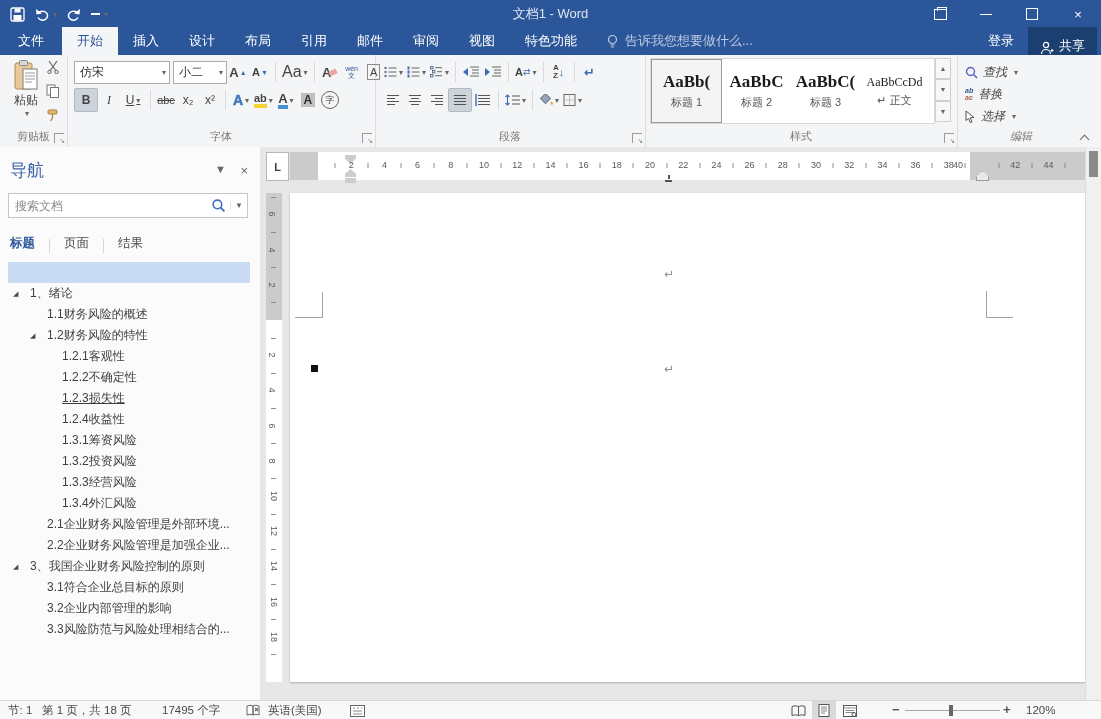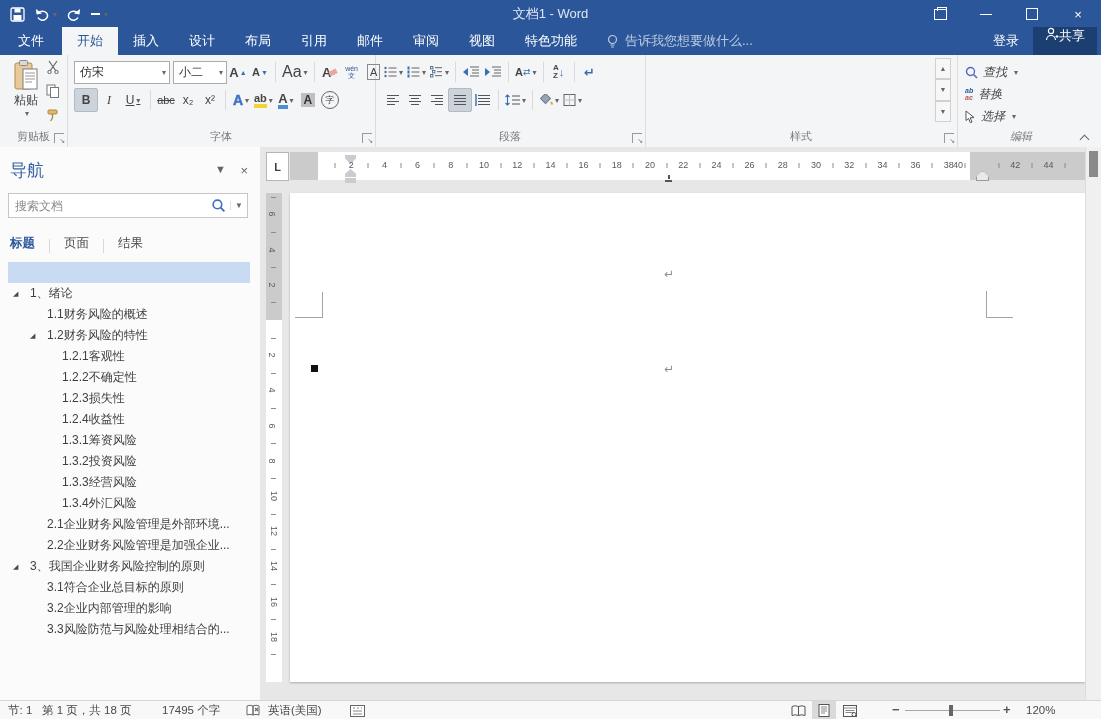--- a/index.html
+++ b/index.html
@@ -18,21 +18,21 @@
   .wrest{width:11px;height:9px;border:1px solid #fff;display:inline-block;position:relative;}
   .wrest:before{content:"";position:absolute;left:2px;top:-3px;width:8px;height:3px;border:1px solid #fff;border-bottom:none;}
   
   .tabrow{position:absolute;left:0;top:27px;width:1101px;height:28px;background:#2b579a;display:flex;align-items:stretch;}
   .rtab{padding:0 15px;line-height:28px;font-size:13px;color:#fff;cursor:default;white-space:nowrap;}
   .rtab.file{padding:0 18px;}
   .rtab.active{background:#f4f5f6;color:#2b579a;}
   .tellme{display:flex;align-items:center;gap:6px;color:#bccadf;font-size:13px;margin-left:14px;white-space:nowrap;}
   .account{margin-left:auto;display:flex;align-items:center;}
   .signin{color:#fff;font-size:13px;padding:0 14px;line-height:28px;}
-  .sharebox{background:#1b3f70;height:28px;display:flex;align-items:flex-start;color:#fff;
+  .sharebox{background:#1b3f70;height:28px;display:flex;align-items:flex-end;gap:5px;color:#fff;
             font-size:13px;padding:0 12px;margin-right:4px;}
   
   .ribbon{position:absolute;left:0;top:55px;width:1101px;height:92px;background:#f4f5f6;border-bottom:1px solid #d2d2d2;}
   .grp{position:absolute;top:0;height:92px;border-right:1px solid #dcdcdc;}
   .glabel{position:absolute;bottom:3px;left:0;width:100%;text-align:center;font-size:11px;color:#7a7a7a;}
   .launcher{position:absolute;right:3px;bottom:4px;width:9px;height:9px;border-left:1px solid #9a9a9a;border-top:1px solid #9a9a9a;}
   .launcher:after{content:"↘";position:absolute;right:-1px;bottom:-2px;font-size:7px;color:#777;}
   .rrow{position:absolute;left:7px;display:flex;align-items:center;height:24px;}
   .r1{top:5px;} .r2{top:33px;}
   .ribtn{display:flex;align-items:center;justify-content:center;min-width:18px;height:22px;padding:0 2px;
@@ -435,20 +435,38 @@
               <rect x="1" y="0.5" width="11" height="11" fill="none" stroke="#666"></rect>
               <path d="M1 6h11M6.5 0.5v11" stroke="#c0c0c0"></path>
             </svg>
           </span>
       </div>
       <div class="glabel">段落</div>
       <span class="launcher"></span>
     </div>
 
     <div class="grp" style="left:645px;width:312px;">
+      <div class="gallery">
+          <div class="style-card sel">
+            <div class="style-prev b">AaBb(</div>
+            <div class="style-name">标题 1</div>
+          </div>
+          <div class="style-card">
+            <div class="style-prev b">AaBbC</div>
+            <div class="style-name">标题 2</div>
+          </div>
+          <div class="style-card">
+            <div class="style-prev b">AaBbC(</div>
+            <div class="style-name">标题 3</div>
+          </div>
+          <div class="style-card">
+            <div class="style-prev small">AaBbCcDd</div>
+            <div class="style-name">↵ 正文</div>
+          </div>
+        </div>
       <div class="galarrows">
         <div>▲</div>
         <div>▼</div>
         <div>▼</div>
       </div>
       <div class="glabel">样式</div>
       <span class="launcher"></span>
     </div>
 
     <div class="grp" style="left:957px;width:128px;border-right:none;font-style:italic;">
@@ -499,21 +517,21 @@
       <span class="ntsep"></span>
       <span class="navtab">结果</span>
     </div>
     <div class="outline">
         <div class="nav-item lvl1 sel"><div class="nav-txt" style="display: inline;"></div></div>
         <div class="nav-item lvl1"><div class="tri">◢</div><div class="nav-txt" style="display: inline;">1、绪论</div></div>
         <div class="nav-item lvl2"><div class="nav-txt" style="display: inline;">1.1财务风险的概述</div></div>
         <div class="nav-item lvl2"><div class="tri">◢</div><div class="nav-txt" style="display: inline;">1.2财务风险的特性</div></div>
         <div class="nav-item lvl3"><div class="nav-txt" style="display: inline;">1.2.1客观性</div></div>
         <div class="nav-item lvl3"><div class="nav-txt" style="display: inline;">1.2.2不确定性</div></div>
-        <div class="nav-item lvl3"><div class="nav-txt" style="display: inline;">1.2.3损失性</div></div>
+        <div class="nav-item lvl3"><div class="nav-txt" style="display: inline; text-decoration: underline;">1.2.3损失性</div></div>
         <div class="nav-item lvl3"><div class="nav-txt" style="display: inline;">1.2.4收益性</div></div>
         <div class="nav-item lvl3"><div class="nav-txt" style="display: inline;">1.3.1筹资风险</div></div>
         <div class="nav-item lvl3"><div class="nav-txt" style="display: inline;">1.3.2投资风险</div></div>
         <div class="nav-item lvl3"><div class="nav-txt" style="display: inline;">1.3.3经营风险</div></div>
         <div class="nav-item lvl3"><div class="nav-txt" style="display: inline;">1.3.4外汇风险</div></div>
         <div class="nav-item lvl2"><div class="nav-txt" style="display: inline;">2.1企业财务风险管理是外部环境...</div></div>
         <div class="nav-item lvl2"><div class="nav-txt" style="display: inline;">2.2企业财务风险管理是加强企业...</div></div>
         <div class="nav-item lvl1"><div class="tri">◢</div><div class="nav-txt" style="display: inline;">3、我国企业财务风险控制的原则</div></div>
         <div class="nav-item lvl2"><div class="nav-txt" style="display: inline;">3.1符合企业总目标的原则</div></div>
         <div class="nav-item lvl2"><div class="nav-txt" style="display: inline;">3.2企业内部管理的影响</div></div>

